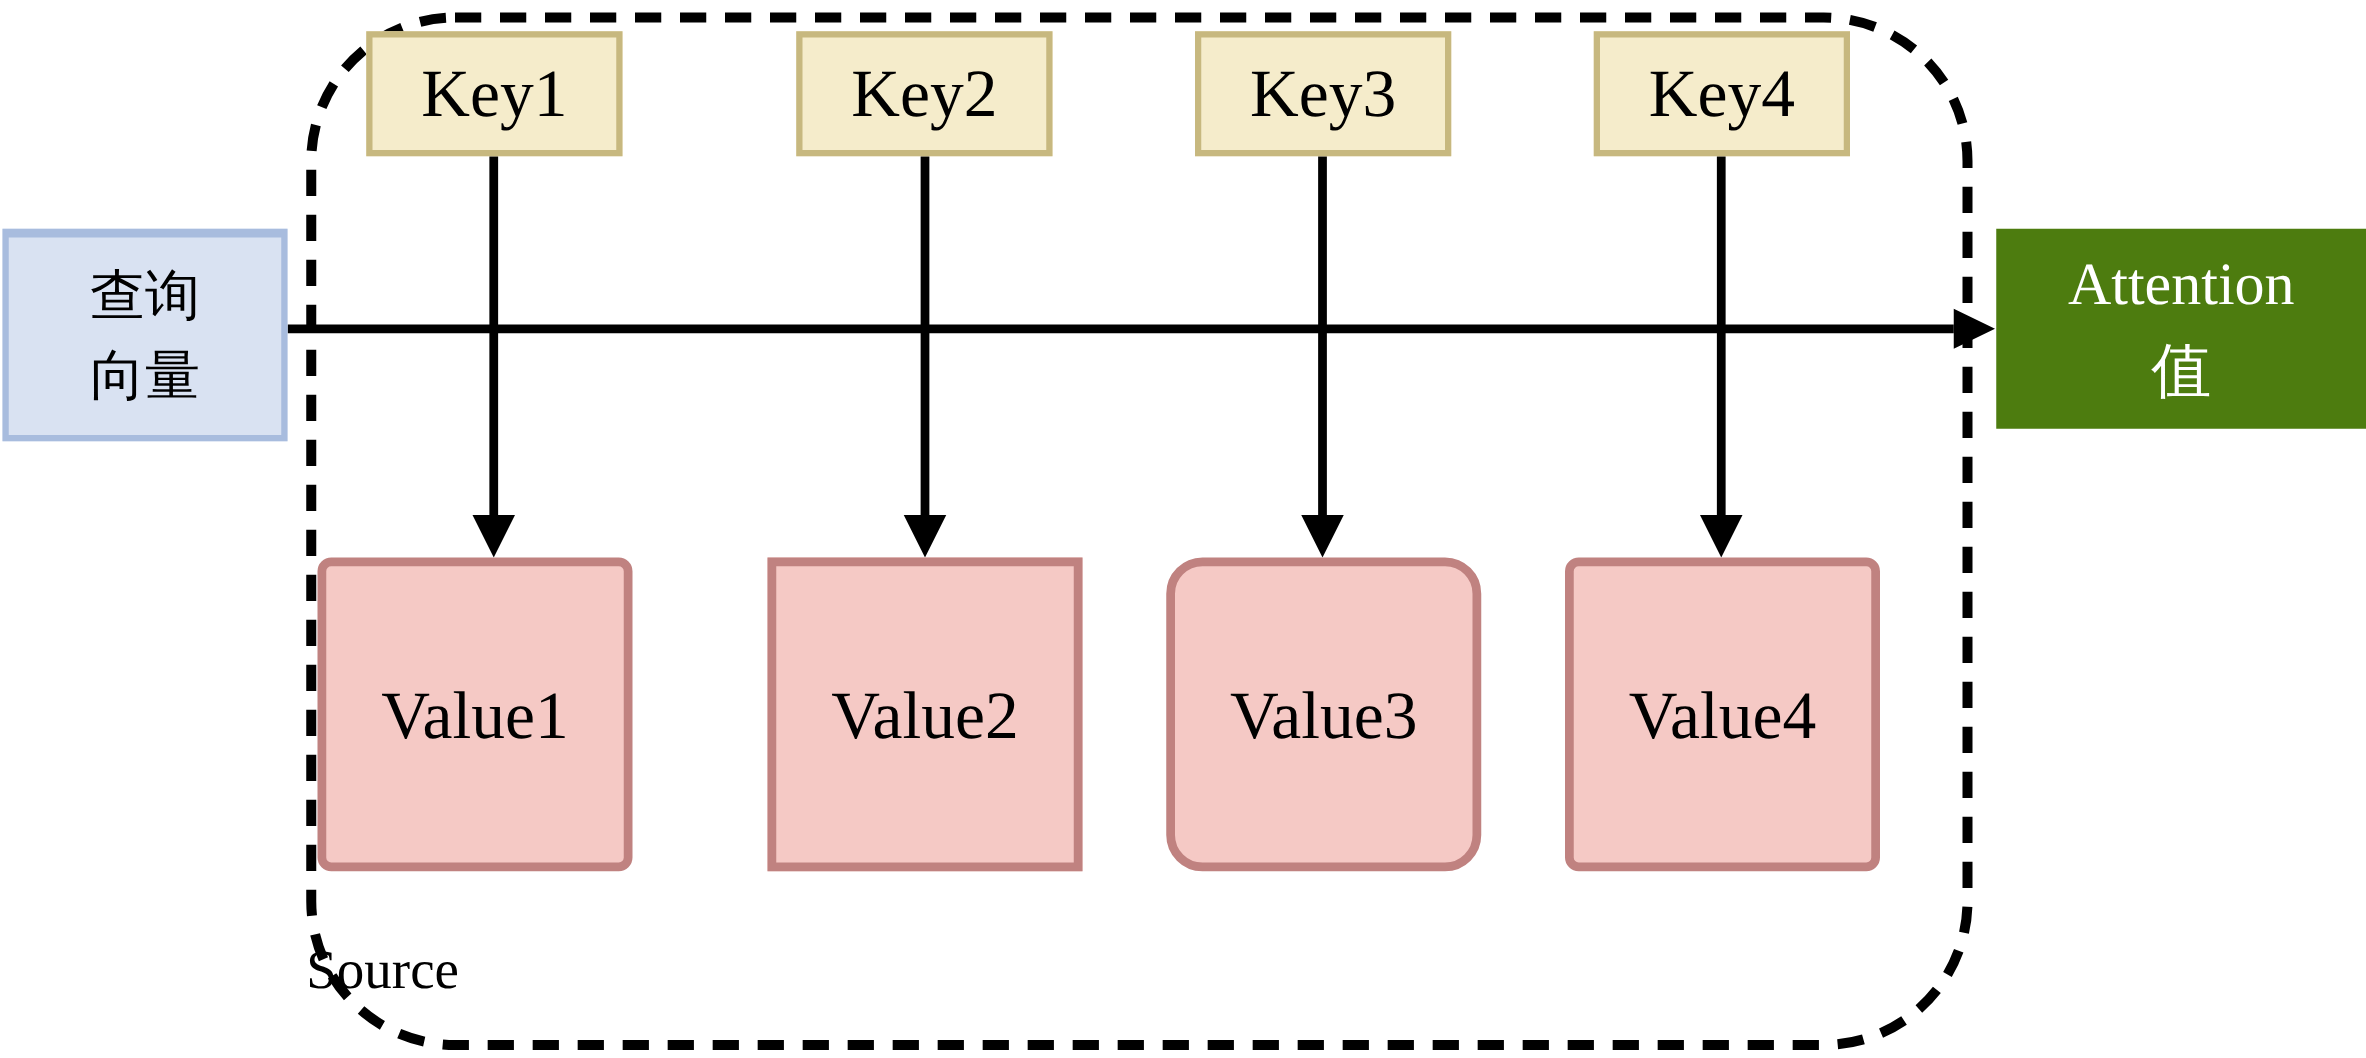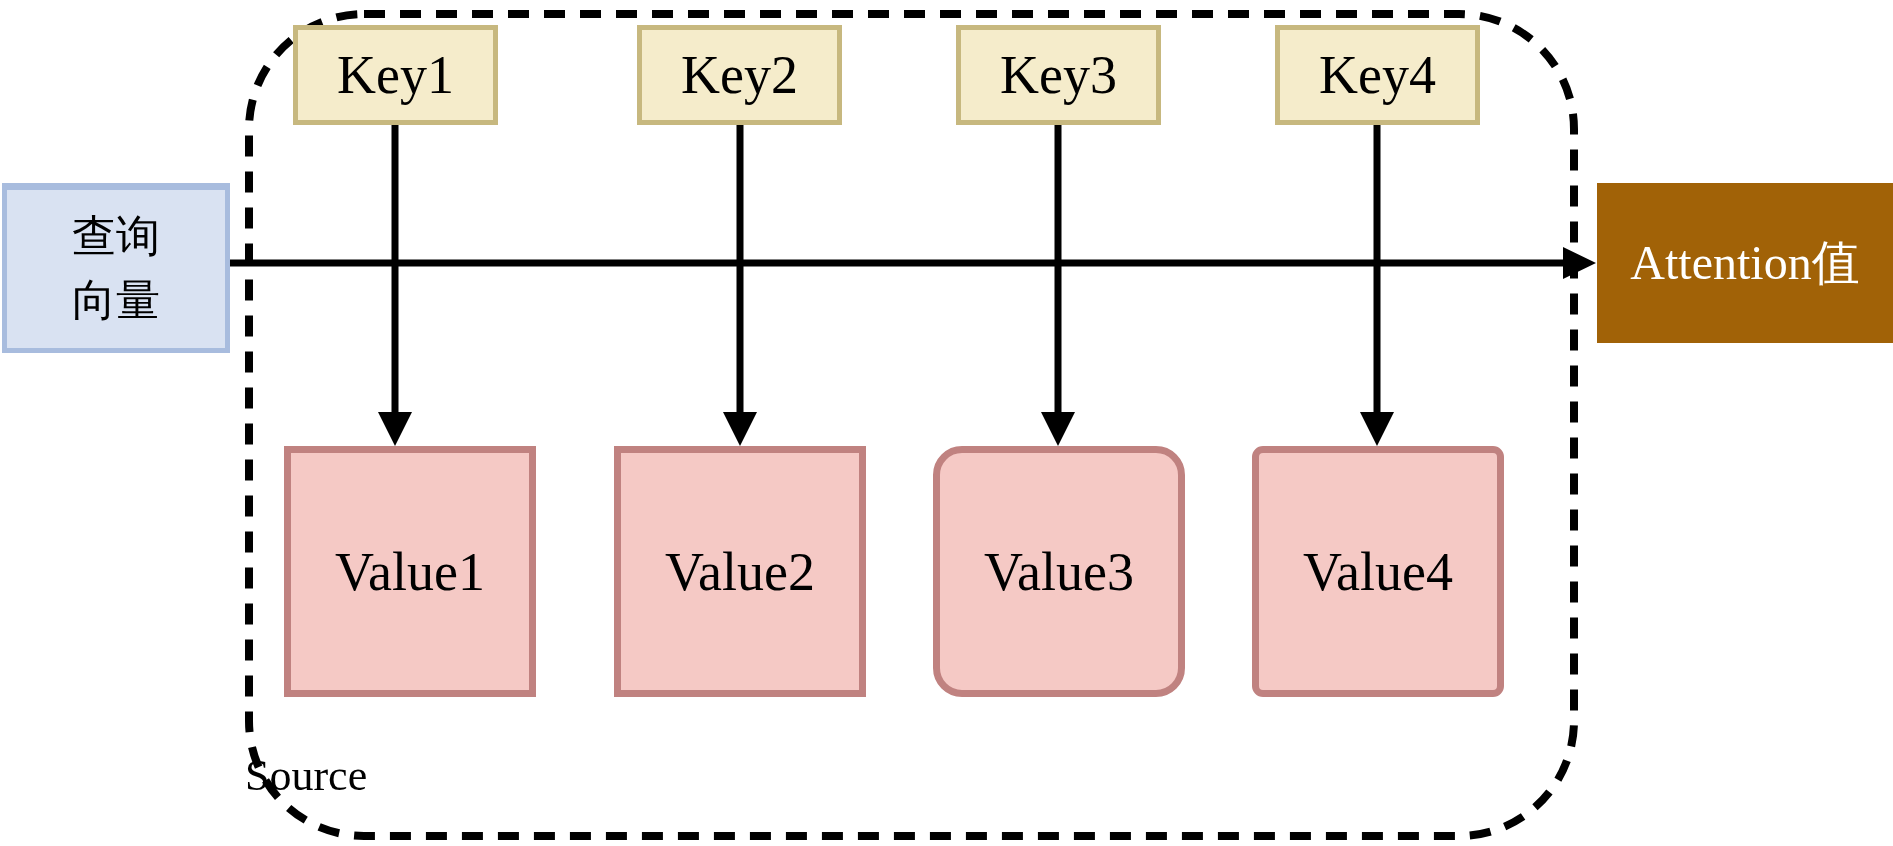--- a/index.html
+++ b/index.html
@@ -38,43 +38,43 @@
   .key-2 { left: 637px; }
   .key-3 { left: 956px; }
   .key-4 { left: 1275px; }
   .value-box {
     width: 252px; height: 251px;
     top: 446px;
     background: #f5c9c5;
     border: 7px solid #c08280;
     font-size: 54px;
   }
-  .value-1 { left: 284px; }
+  .value-1 { left: 254px; border-radius: 11px; }
   .value-2 { left: 614px; }
   .value-3 { left: 933px; border-radius: 29px; }
   .value-4 { left: 1252px; border-radius: 11px; }
   .query-box {
     left: 2px; top: 183px;
     width: 228px; height: 170px;
     background: #d9e2f2;
     border: 5px solid #a8bcde;
     border-top-width: 7px;
     font-size: 44px;
     line-height: 1.45;
     flex-direction: column;
     font-weight: normal;
   }
   .attention-box {
     left: 1597px; top: 183px;
     width: 296px; height: 160px;
-    background: #a16207;
+    background: #4d7c0f;
     color: #ffffff;
     font-size: 48px;
     line-height: 1.45;
-    flex-direction: row;
+    flex-direction: column;
     font-weight: normal;
   }
   .source-label {
     position: absolute;
     left: 245px; top: 730px;
     width: 1333px;
     text-align: left;
     font-size: 44px;
     margin-top: 20px;
   }

